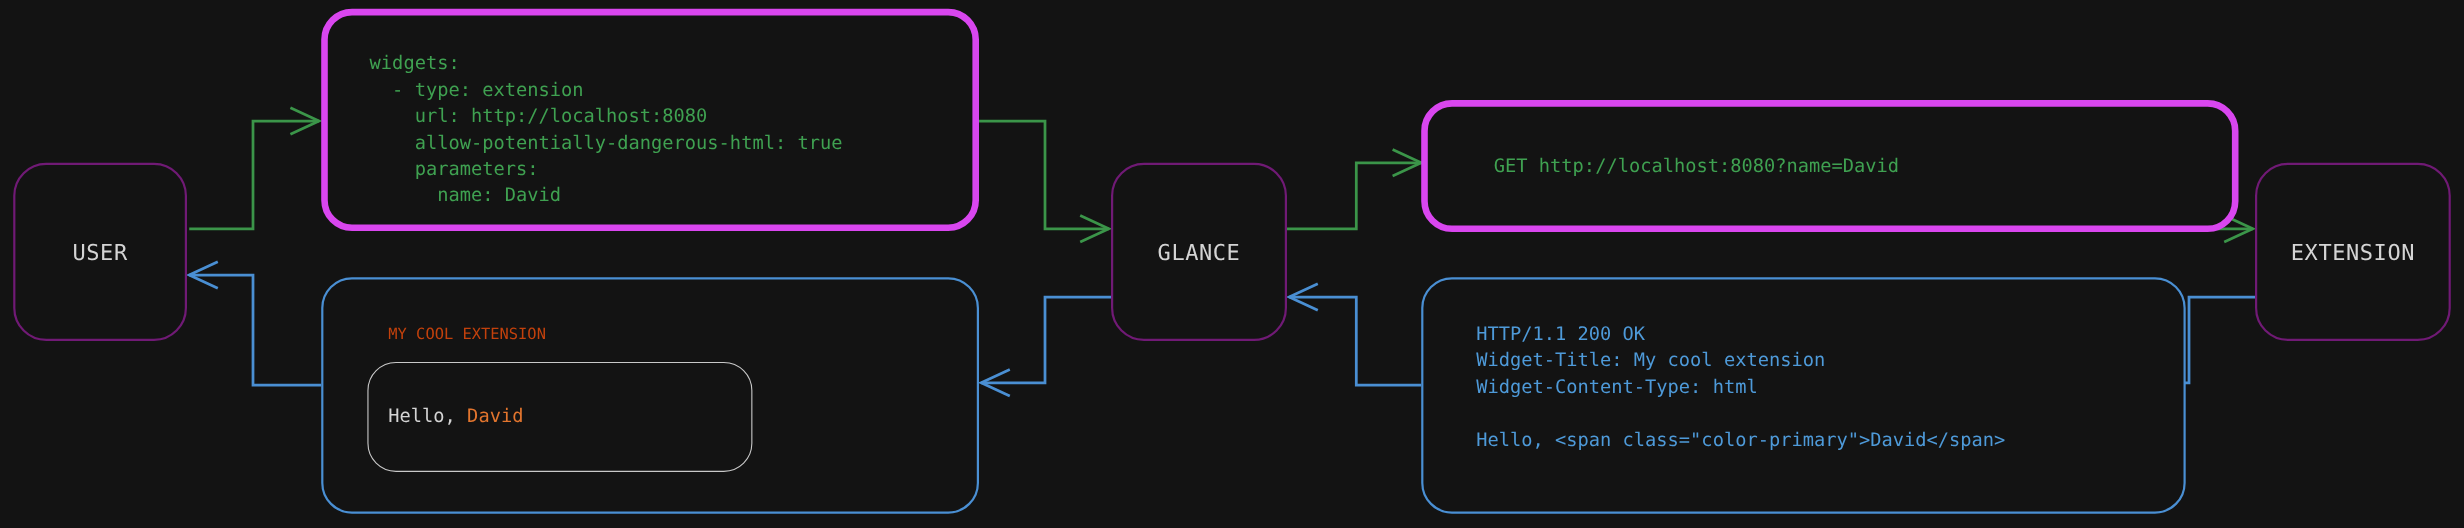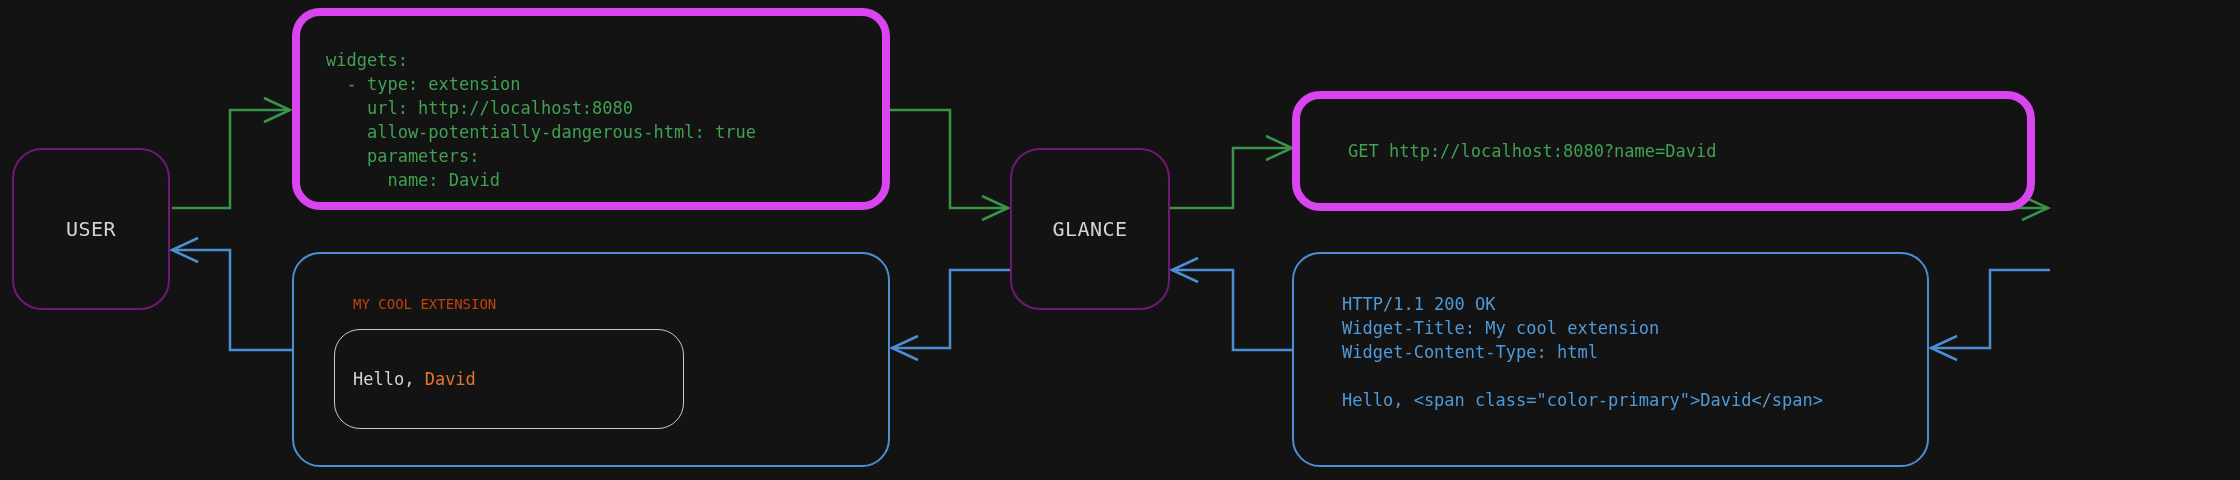--- a/index.html
+++ b/index.html
@@ -55,42 +55,42 @@
     border-radius: 28px;
     background: #131313;
   }
   .codebox pre {
     margin: 0;
     font-family: "DejaVu Sans Mono", monospace;
     font-size: 17px;
     line-height: 24px;
     white-space: pre;
   }
-  .box-green { border: 8px solid #d946ef; }
+  .box-green { border: 6px solid #d946ef; padding-left: 12px; }
   .box-blue  { border: 2px solid #4a8fd3; }
   .text-green { color: #3fa151; }
   .text-blue  { color: #4e9ad9; }
 
   .config-box {
     left: 292px; top: 8px;
     width: 598px; height: 202px;
   }
   .config-box pre { padding: 32px 0 0 26px; }
 
   .request-box {
     left: 1292px; top: 91px;
     width: 743px; height: 120px;
     display: flex;
     align-items: center;
   }
   .request-box pre { padding-left: 48px; }
 
   .response-box {
     left: 1292px; top: 252px;
-    width: 637px; height: 215px;
+    width: 695px; height: 215px;
   }
   .response-box pre { padding: 38px 0 0 48px; }
 
   .render-box {
     left: 292px; top: 252px;
     width: 598px; height: 215px;
   }
   .render-title {
     position: absolute;
     left: 59px; top: 42px;
@@ -155,20 +155,23 @@
       <path class="blue" d="M198,238 L172,250 L198,262"></path>
     </g>
   </svg>
 
   <div class="node node-user">
     <span>USER</span>
   </div>
   <div class="node node-glance">
     <span>GLANCE</span>
   </div>
+  <div class="node node-extension">
+    <span>EXTENSION</span>
+  </div>
 
   <div class="codebox box-green config-box">
     <pre class="text-green">widgets:
   - type: extension
     url: http://localhost:8080
     allow-potentially-dangerous-html: true
     parameters:
       name: David</pre>
   </div>
 

